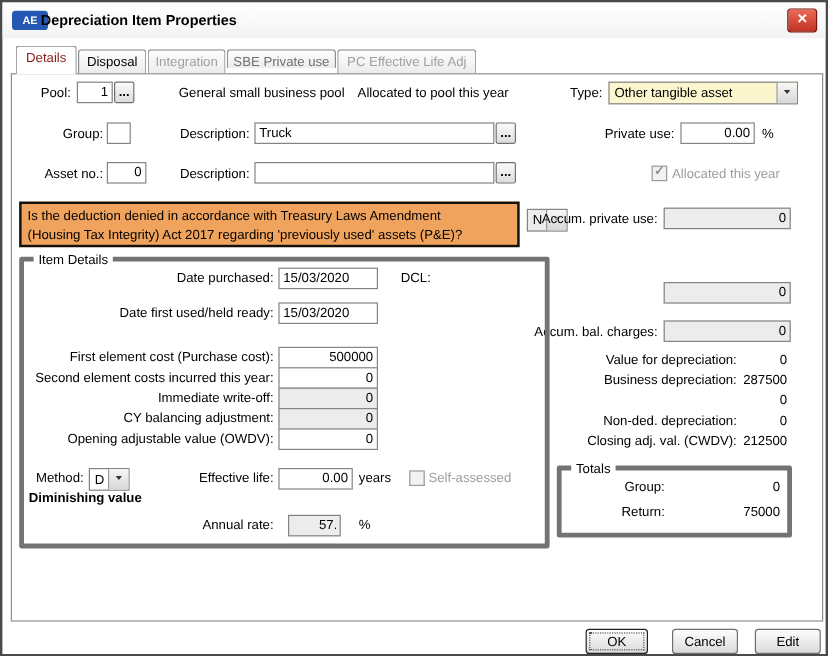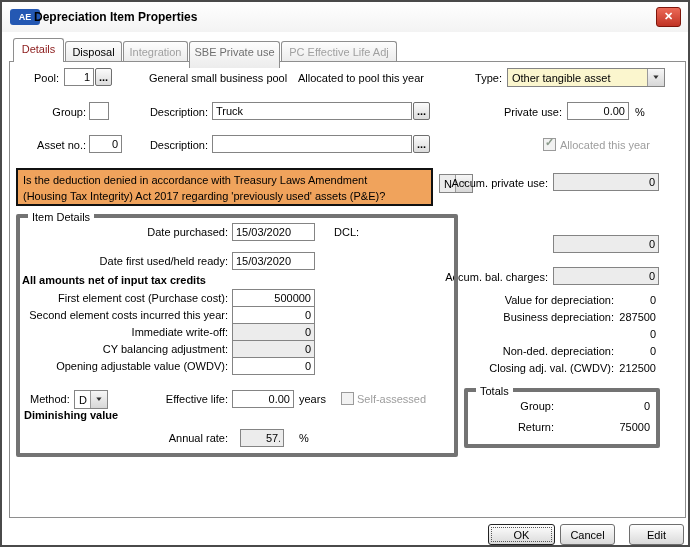--- a/index.html
+++ b/index.html
@@ -65,21 +65,21 @@
 
   <div class="titlebar">
     <div class="app-icon">AE</div>
     <div class="win-title">Depreciation Item Properties</div>
     <div class="close-btn"><span>✕</span></div>
   </div>
 
   <div class="tab sel" style="left:11px;top:36px;width:51px;height:24px;">Details</div>
   <div class="tab" style="left:63px;top:39px;width:57px;height:20px;">Disposal</div>
   <div class="tab dis" style="left:121px;top:39px;width:65px;height:20px;">Integration</div>
-  <div class="tab mid" style="left:187px;top:39px;width:91px;height:27px;">SBE Private use</div>
+  <div class="tab mid" style="left:187px;top:39px;width:91px;height:16px;">SBE Private use</div>
   <div class="tab dis" style="left:279px;top:39px;width:116px;height:20px;">PC Effective Life Adj</div>
 
   <div class="panel"></div>
 
   <div class="lbl r" style="left:12px;top:70px;width:45px;">Pool:</div>
   <input class="inp num" style="left: 62px; top: 66px; width: 30px;" value="1">
   <button class="dots" style="left:93px;top:66px;">...</button>
   <div class="lbl" style="left:147px;top:70px;">General small business pool</div>
   <div class="lbl" style="left:296px;top:70px;">Allocated to pool this year</div>
   <div class="lbl r" style="left:452px;top:70px;width:48px;">Type:</div>
@@ -128,21 +128,20 @@
     <div class="legend">Item Details</div>
   </div>
 
   <div class="lbl r" style="left:10px;top:224px;width:216px;">Date purchased:</div>
   <input class="inp" style="left: 230px; top: 221px; width: 83px;" value="15/03/2020">
   <div class="lbl" style="left:332px;top:224px;">DCL:</div>
 
   <div class="lbl r" style="left:10px;top:253px;width:216px;">Date first used/held ready:</div>
   <input class="inp" style="left: 230px; top: 250px; width: 83px;" value="15/03/2020">
 
-  <div class="lbl b" style="left:20px;top:272px;">All amounts net of input tax credits</div>
 
   <div class="lbl r" style="left:10px;top:290px;width:216px;">First element cost (Purchase cost):</div>
   <input class="inp num" style="left: 230px; top: 287px; width: 83px;" value="500000">
   <div class="lbl r" style="left:10px;top:307px;width:216px;">Second element costs incurred this year:</div>
   <input class="inp num" style="left: 230px; top: 304px; width: 83px;" value="0">
   <div class="lbl r" style="left:10px;top:324px;width:216px;">Immediate write-off:</div>
   <input class="inp num ro" style="left: 230px; top: 321px; width: 83px;" readonly="" value="0">
   <div class="lbl r" style="left:10px;top:341px;width:216px;">CY balancing adjustment:</div>
   <input class="inp num ro" style="left: 230px; top: 338px; width: 83px;" readonly="" value="0">
   <div class="lbl r" style="left:10px;top:358px;width:216px;">Opening adjustable value (OWDV):</div>
@@ -178,17 +177,17 @@
   <div class="valtxt" style="left:574px;top:360px;width:80px;">212500</div>
 
   <div class="groupbox" style="left:462px;top:386px;width:196px;height:60px;">
     <div class="legend">Totals</div>
   </div>
   <div class="lbl r" style="left:470px;top:398px;width:82px;">Group:</div>
   <div class="valtxt" style="left:566px;top:398px;width:82px;">0</div>
   <div class="lbl r" style="left:470px;top:419px;width:82px;">Return:</div>
   <div class="valtxt" style="left:566px;top:419px;width:82px;">75000</div>
 
-  <button class="btn default" style="left:486px;top:522px;width:67px;">OK</button>
+  <button class="btn default" style="left:486px;top:522px;width:52px;">OK</button>
   <button class="btn" style="left:558px;top:522px;width:55px;">Cancel</button>
   <button class="btn" style="left:627px;top:522px;width:55px;">Edit</button>
 
 </div>
 
 </body></html>

